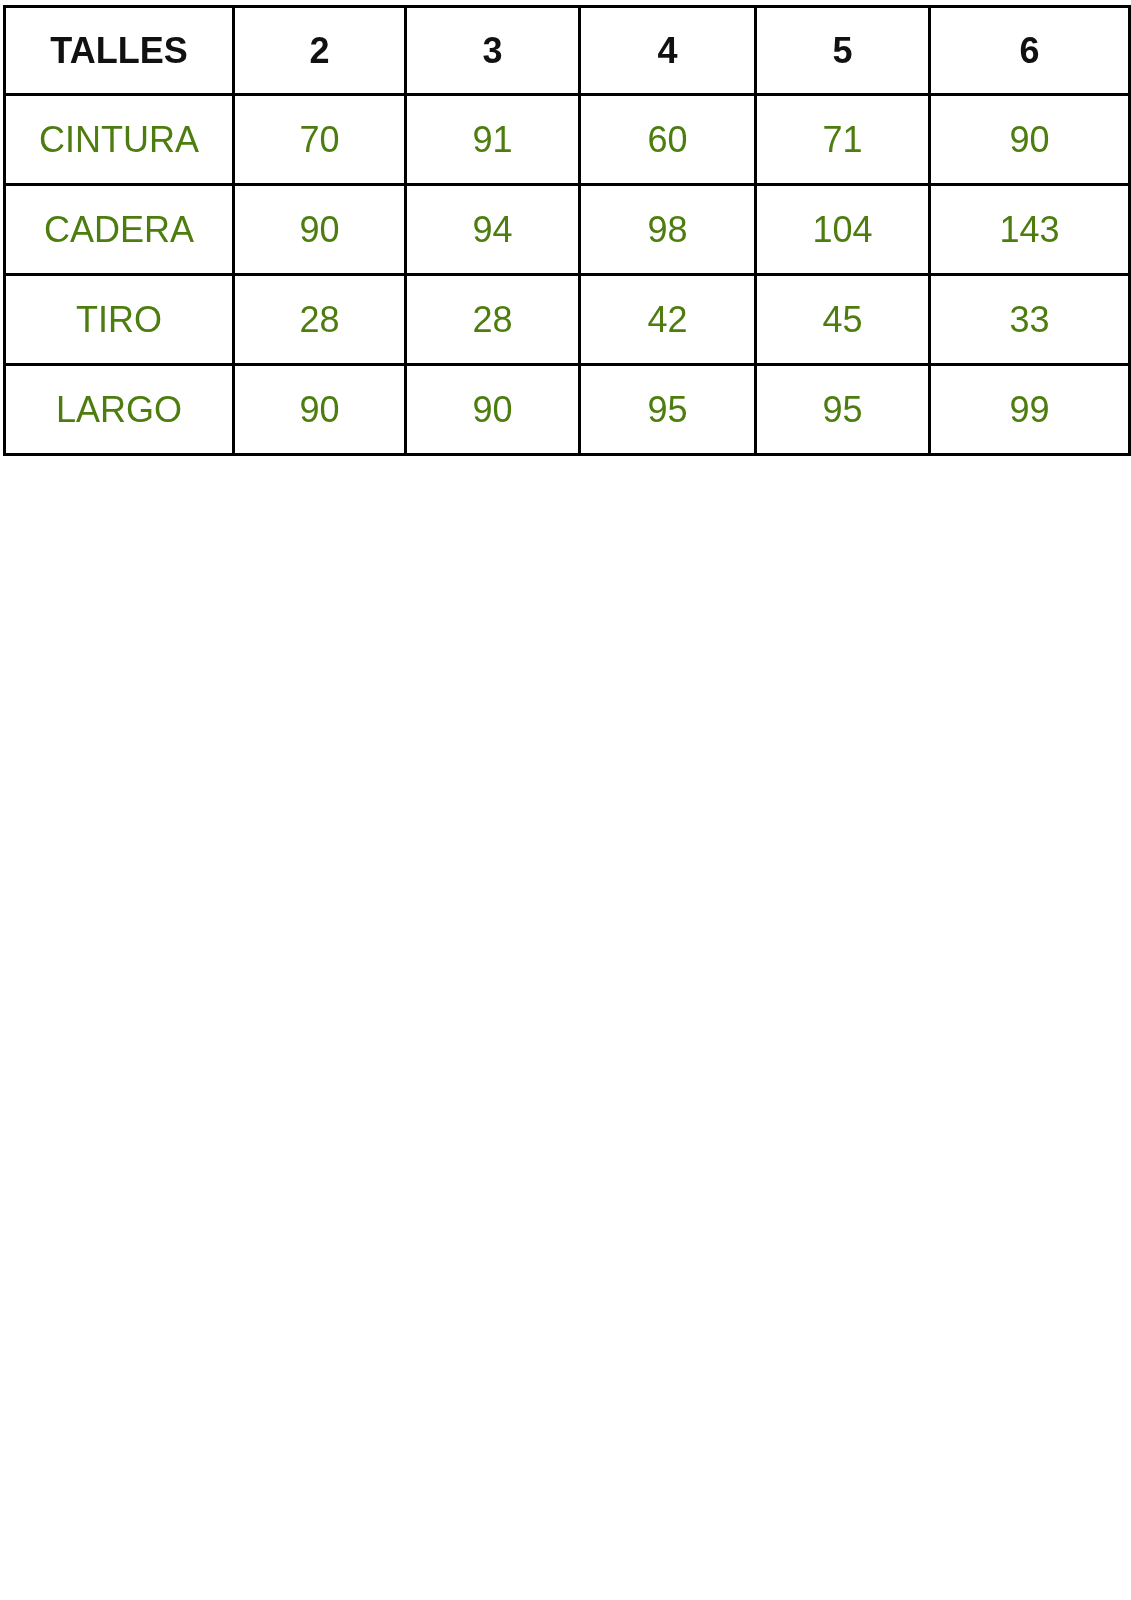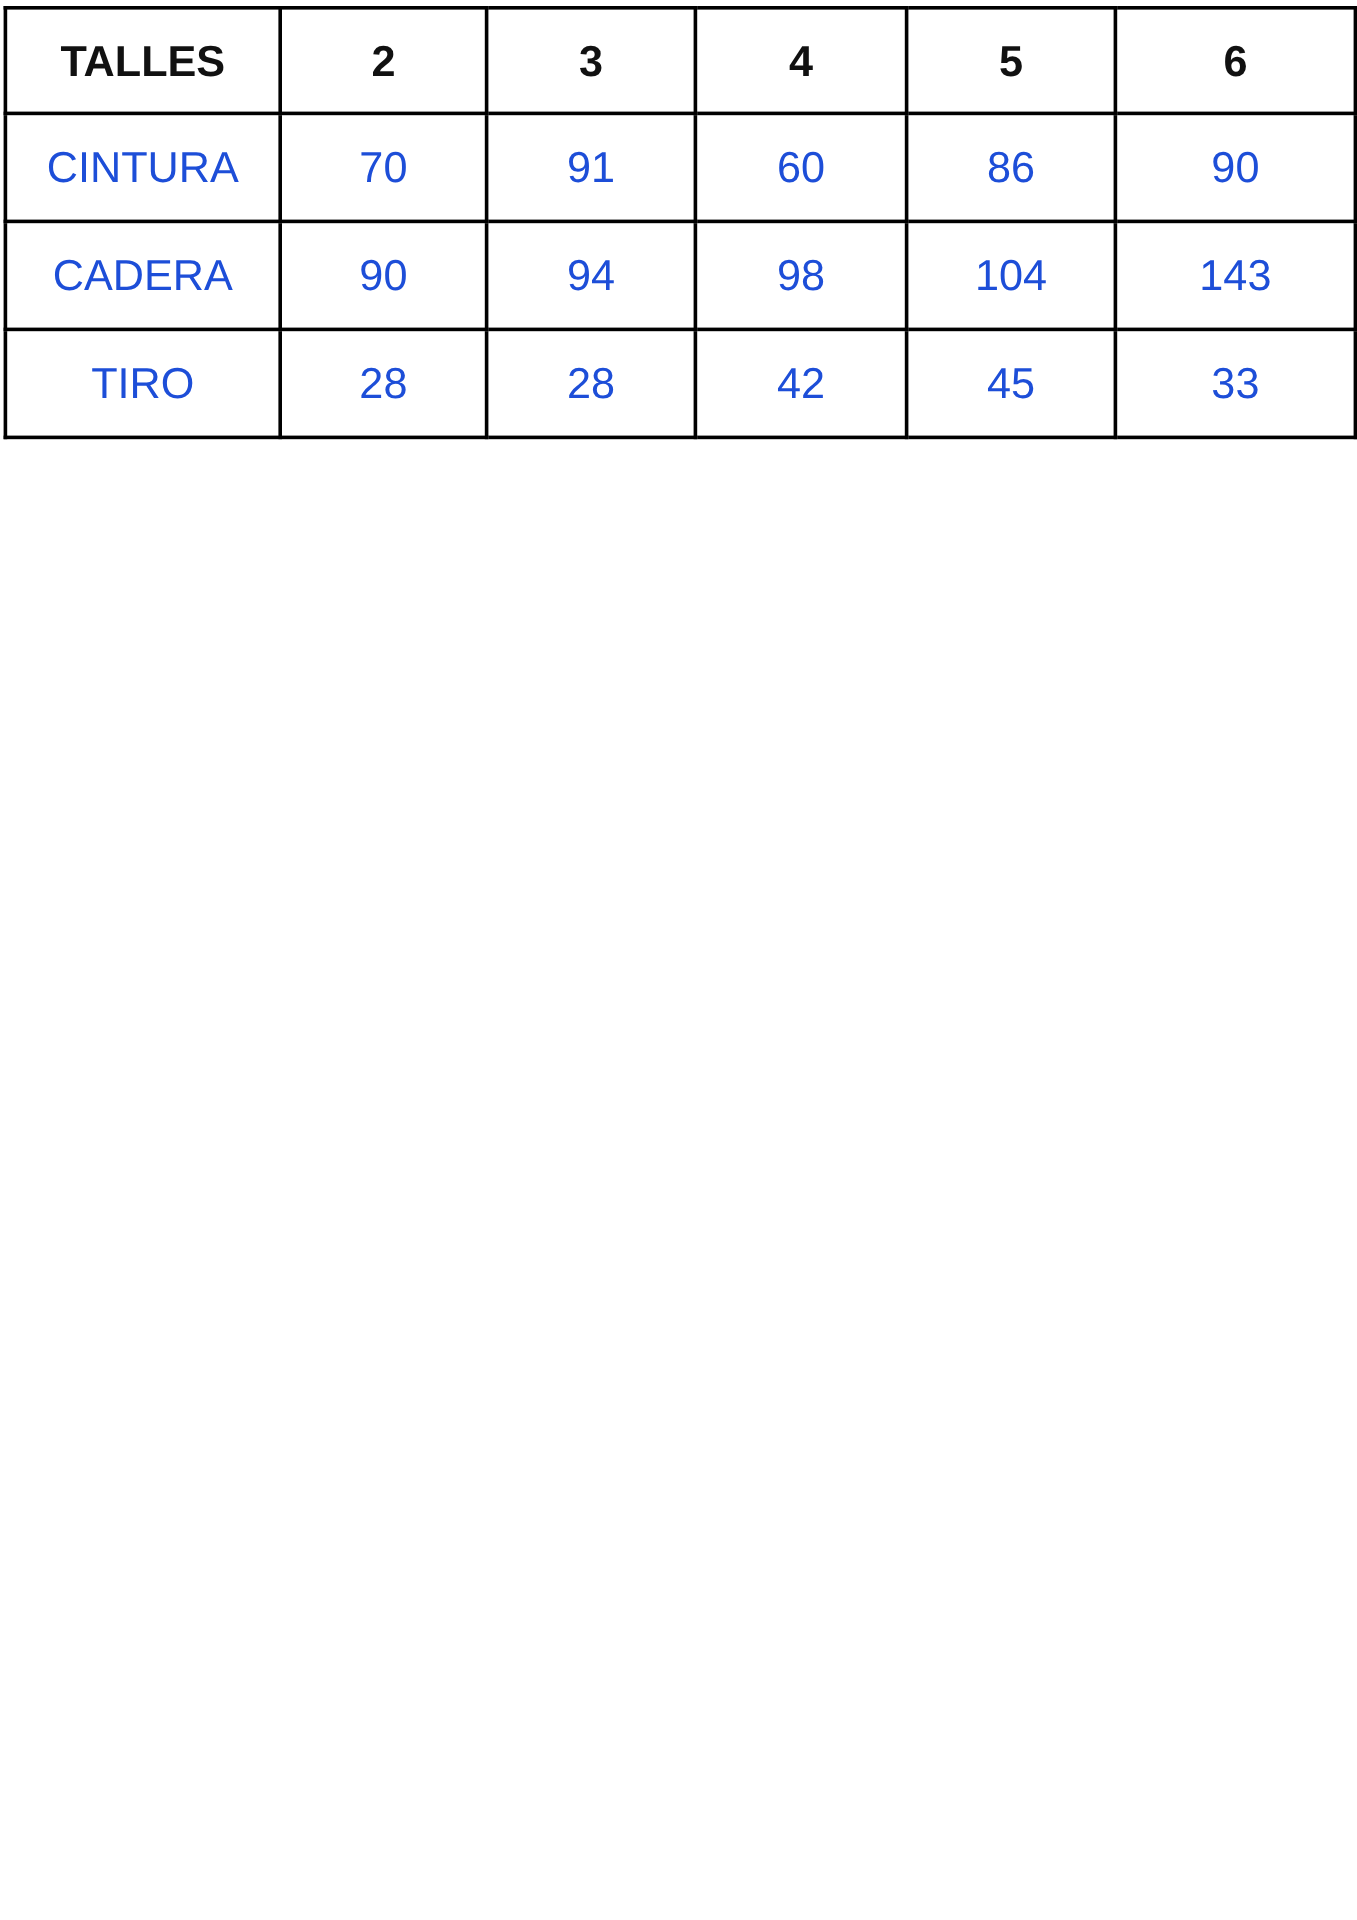--- a/index.html
+++ b/index.html
@@ -22,21 +22,21 @@
     width: 1125px;
     border-collapse: collapse;
     table-layout: fixed;
   }
   .size-table th,
   .size-table td {
     border: 3px solid #000000;
     text-align: center;
     vertical-align: middle;
     font-size: 36px;
-    color: #1d4ed8;
+    color: #4d7c0f;
     background: #ffffff;
     padding: 0;
   }
   .size-table thead tr { height: 88px; }
   .size-table tbody tr { height: 90px; }
   .size-table th {
     font-weight: 700;
     color: #111111;
   }
   .size-table td {
@@ -71,34 +71,42 @@
         <th>5</th>
         <th>6</th>
       </tr>
     </thead>
     <tbody>
       <tr>
         <td>CINTURA</td>
         <td>70</td>
         <td>91</td>
         <td>60</td>
-        <td>86</td>
+        <td>71</td>
         <td>90</td>
       </tr>
       <tr>
         <td>CADERA</td>
         <td>90</td>
         <td>94</td>
         <td>98</td>
         <td>104</td>
         <td>143</td>
       </tr>
       <tr>
         <td>TIRO</td>
         <td>28</td>
         <td>28</td>
         <td>42</td>
         <td>45</td>
         <td>33</td>
       </tr>
+      <tr>
+        <td>LARGO</td>
+        <td>90</td>
+        <td>90</td>
+        <td>95</td>
+        <td>95</td>
+        <td>99</td>
+      </tr>
     </tbody>
   </table>
 </div>
 
 </body></html>

